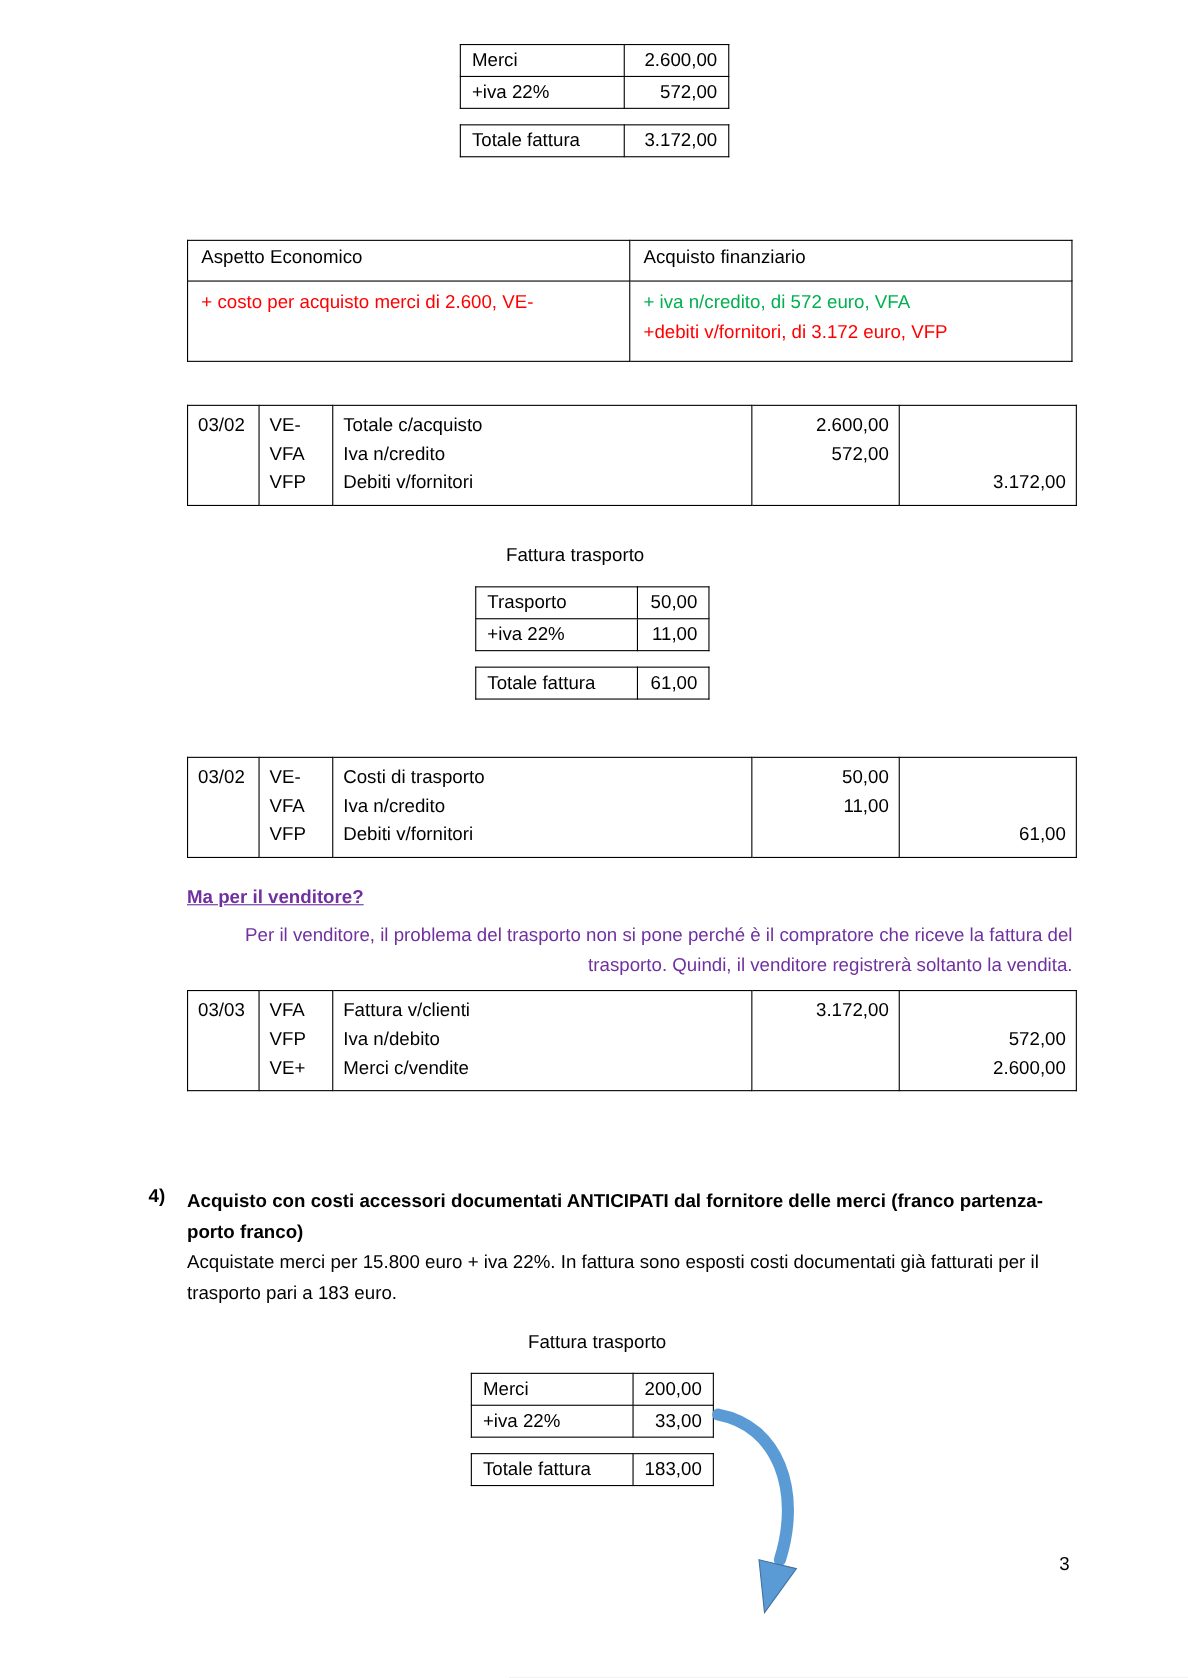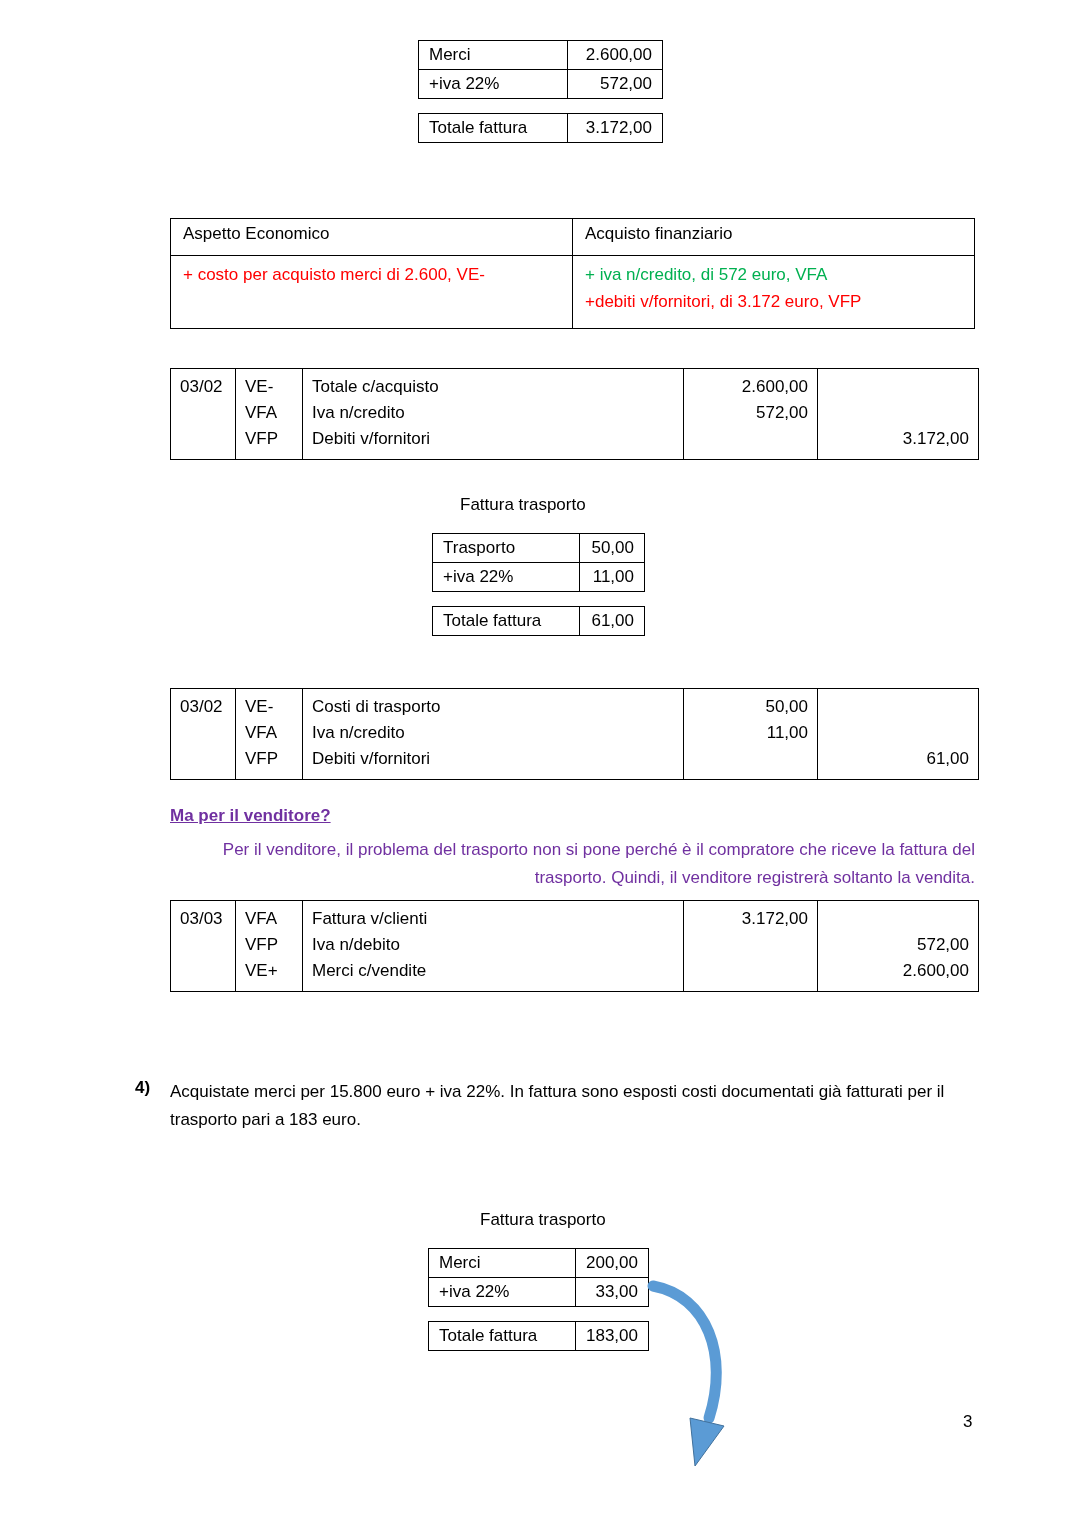--- a/index.html
+++ b/index.html
@@ -217,20 +217,21 @@
         <div class="line amt"></div>
         <div class="line amt">572,00</div>
         <div class="line amt">2.600,00</div>
       </td>
     </tr>
   </tbody>
     </table>
 
   <div class="abs item4-num" style="left:135px; top:1078px;">4)</div>
   <div class="abs item4-text" style="left:170px; top:1078px;">
+    <div class="bold">Acquisto con costi accessori documentati ANTICIPATI dal fornitore delle merci (franco partenza-porto franco)</div>
     <div>Acquistate merci per 15.800 euro + iva 22%. In fattura sono esposti costi documentati già fatturati per il trasporto pari a 183 euro.</div>
   </div>
 
   <div class="abs caption" style="left:480px; top:1210px;">Fattura trasporto</div>
 
   <div class="abs" style="left:428px; top:1248px;">
     <table class="inv-box inv3">
       <tbody>
           <tr>
         <td class="lbl">Merci</td>

